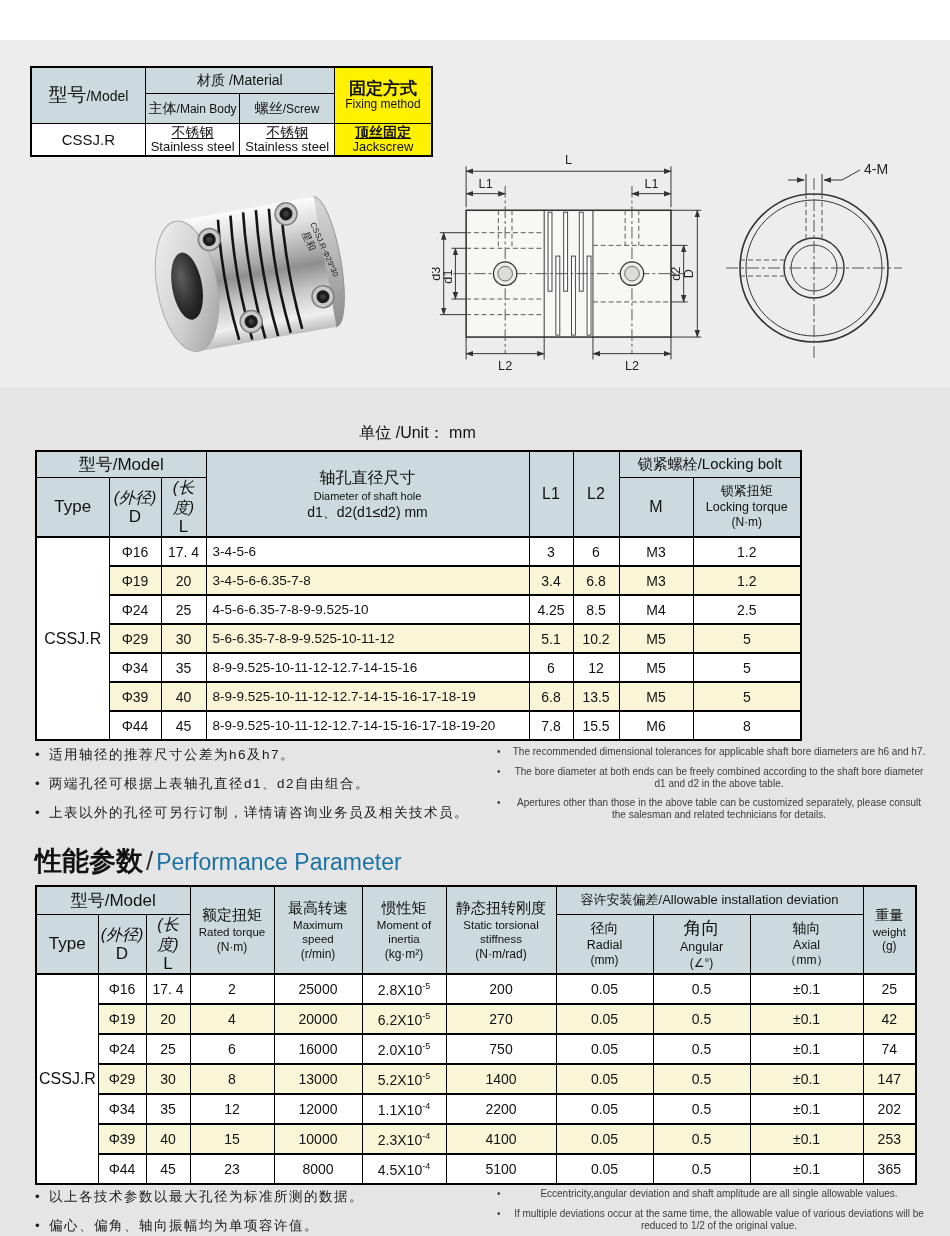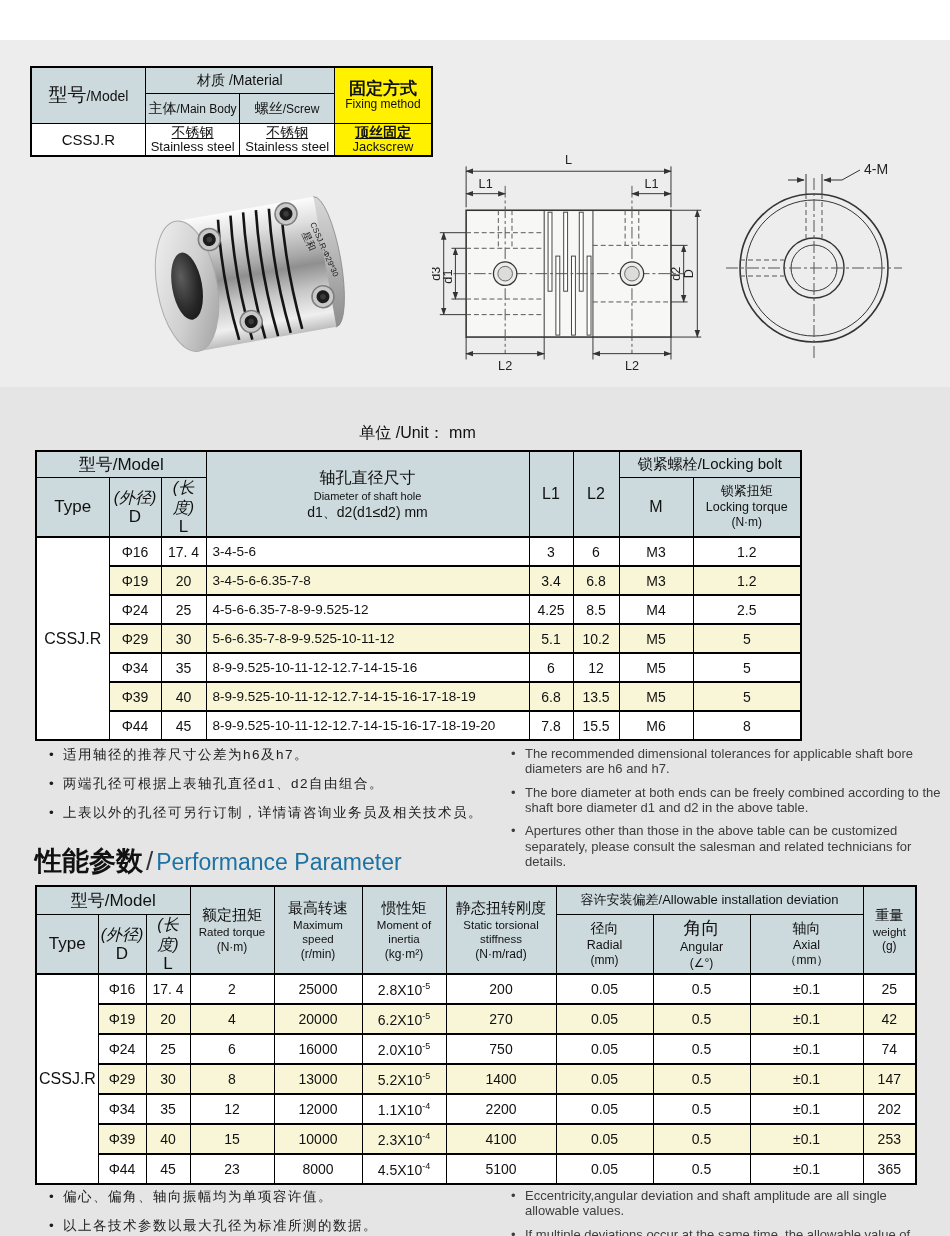--- a/index.html
+++ b/index.html
@@ -51,27 +51,27 @@
   .hsub{display:block;font-size:16px;line-height:1.25;font-style:italic;}
   .hbig{display:block;font-size:17px;line-height:1.1;}
   .hcn{display:block;font-size:15px;line-height:1.35;}
   .hen{display:block;font-size:14px;line-height:1.3;}
   .hunit{display:block;font-size:12px;line-height:1.3;}
   .hcn-s{display:block;font-size:13px;line-height:1.3;}
   .hen-s{display:block;font-size:11.5px;line-height:1.25;}
   sup{font-size:9px;}
 
   
-  .notes{position:absolute;left:49px;width:892px;display:flex;}
+  .notes{position:absolute;left:35px;width:892px;display:flex;}
   .notes .cncol{width:462px;}
   .notes .encol{width:430px;}
   .note{position:relative;padding-left:14px;}
   .note::before{content:"•";position:absolute;left:0;top:0;}
   .cncol .note{font-size:13.5px;color:#1c1c1c;letter-spacing:1.5px;margin-bottom:11px;line-height:1.35;}
-  .encol .note{font-size:13px;color:#3d3d3d;margin-bottom:8px;line-height:1.18;}
+  .encol .note{font-size:10px;color:#3d3d3d;margin-bottom:8px;line-height:1.18;text-align:center;}
 </style>
 </head>
 <body>
 
 <div class="page">
 
   <div class="gray-panel"></div>
 
   <table class="toptbl">
     <colgroup>
@@ -341,21 +341,21 @@
           <td>20</td>
       <td class="lft">3-4-5-6-6.35-7-8</td>
       <td>3.4</td>
           <td>6.8</td>
       <td>M3</td>
           <td>1.2</td>
     </tr>
     <tr style="height:29px">
       <td>Φ24</td>
           <td>25</td>
-      <td class="lft">4-5-6-6.35-7-8-9-9.525-12</td>
+      <td class="lft">4-5-6-6.35-7-8-9-9.525-10</td>
       <td>4.25</td>
           <td>8.5</td>
       <td>M4</td>
           <td>2.5</td>
     </tr>
     <tr style="height:29px" class="alt">
       <td>Φ29</td>
           <td>30</td>
       <td class="lft">5-6-6.35-7-8-9-9.525-10-11-12</td>
       <td>5.1</td>
@@ -563,22 +563,22 @@
       <td>0.05</td>
           <td>0.5</td>
       <td>±0.1</td>
           <td>365</td>
     </tr>
   </tbody>
     </table>
 
   <div class="notes" style="top:1148px">
     <div class="cncol">
+      <div class="note">以上各技术参数以最大孔径为标准所测的数据。</div>
       <div class="note">偏心、偏角、轴向振幅均为单项容许值。</div>
-      <div class="note">以上各技术参数以最大孔径为标准所测的数据。</div>
       <div class="note">如果同时出现多种偏差，则各种偏差的容许值减小为原来的1/2。</div>
     </div>
     <div class="encol">
       <div class="note">Eccentricity,angular deviation and shaft amplitude are all single allowable values.</div>
       <div class="note">If multiple deviations occur at the same time, the allowable value of various deviations will be reduced to 1/2 of the original value.</div>
     </div>
   </div>
 
 </div>
 

